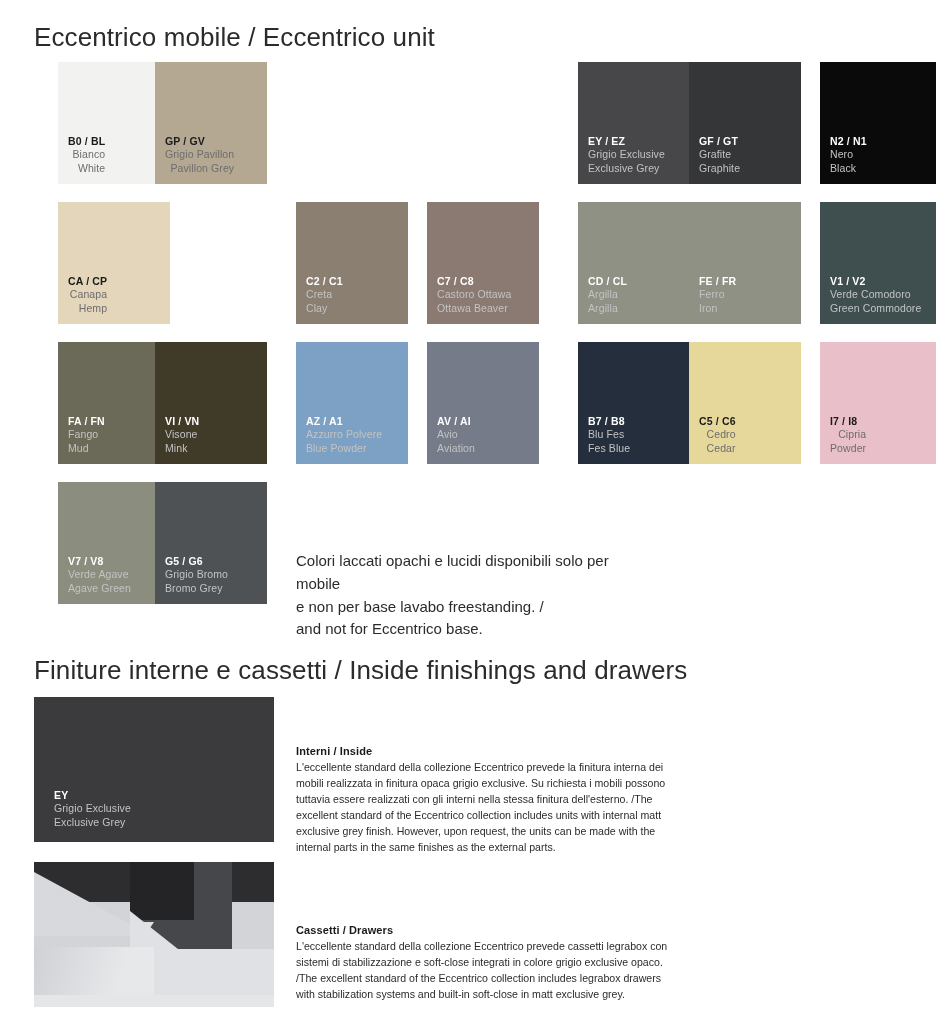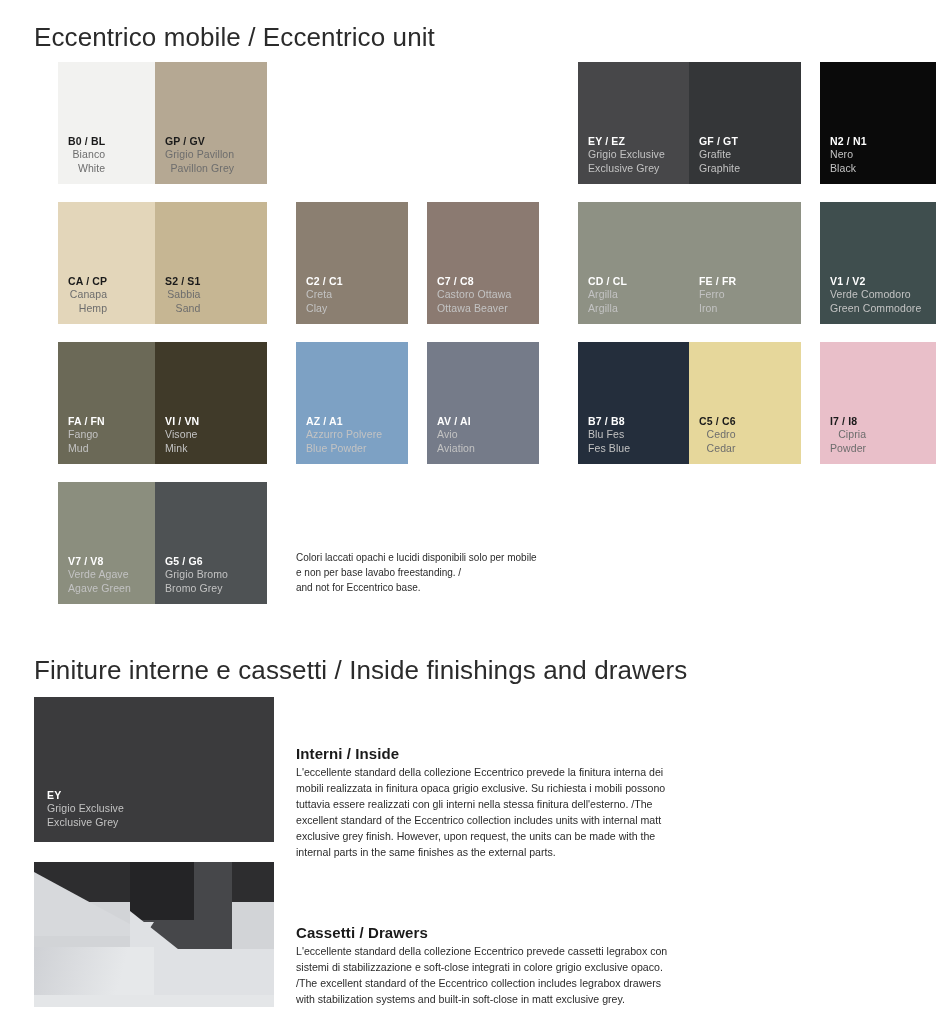--- a/index.html
+++ b/index.html
@@ -80,21 +80,21 @@
   .c4 { left: 500px; margin-left: 44px; }
   .c5 { left: 655px; }
   .c6 { left: 786px; width: 116px; }
 
   
   .grid-note {
     position: absolute;
     left: 296px;
     top: 550px;
     width: 330px;
-    font-size: 10px;
+    font-size: 15px;
     line-height: 1.52;
     color: #2b2b2b;
   }
 
   
   .fin-block {
     position: absolute;
     left: 34px;
     width: 902px;
   }
@@ -104,21 +104,21 @@
   .fin-visual {
     position: absolute;
     left: 0;
     top: 0;
     width: 240px;
     height: 145px;
     overflow: hidden;
   }
   #visual-interni { background: #3b3b3d; }
 
-  .fin-visual .swatch-labels { left: 13px; bottom: 13px; }
+  .fin-visual .swatch-labels { left: 20px; bottom: 13px; }
 
   
   #visual-cassetti { background: #d2d4d7; position: absolute; }
   .ph-top {
     position: absolute; left: 0; top: 0; width: 240px; height: 40px;
     background: #2d2d2f;
   }
   .ph-drawer-box {
     position: absolute; left: 96px; top: 0; width: 102px; height: 96px;
     background: #46474a;
@@ -160,21 +160,21 @@
 
   .fin-text {
     position: absolute;
     left: 262px;
     top: 48px;
     width: 375px;
   }
   #block-cassetti .fin-text { top: 62px; }
 
   .fin-head {
-    font-size: 15px;
+    font-size: 11px;
     font-weight: 700;
     color: #1a1a1a;
     margin-bottom: 2px;
     letter-spacing: 0.1px;
   }
   .fin-body {
     font-size: 10.6px;
     line-height: 1.52;
     color: #2b2b2b;
   }
@@ -225,27 +225,20 @@
         </div>
       </div>
     </div>
 
     <div class="swatch-row">
       <div class="swatch c0 lt" id="sw-1-0" style="background: rgb(227, 214, 186);">
         <div class="swatch-labels">
           <div class="sw-code">CA / CP</div>
           <div class="sw-it">Canapa</div>
           <div class="sw-en">Hemp</div>
-        </div>
-      </div>
-      <div class="swatch c1 lt" id="sw-1-1" style="background: rgb(198, 182, 147);">
-        <div class="swatch-labels">
-          <div class="sw-code">S2 / S1</div>
-          <div class="sw-it">Sabbia</div>
-          <div class="sw-en">Sand</div>
         </div>
       </div>
       <div class="swatch c2 dk" id="sw-1-2" style="background: rgb(139, 127, 113);">
         <div class="swatch-labels">
           <div class="sw-code">C2 / C1</div>
           <div class="sw-it">Creta</div>
           <div class="sw-en">Clay</div>
         </div>
       </div>
       <div class="swatch c3 dk" id="sw-1-3" style="background: rgb(139, 122, 113);">

